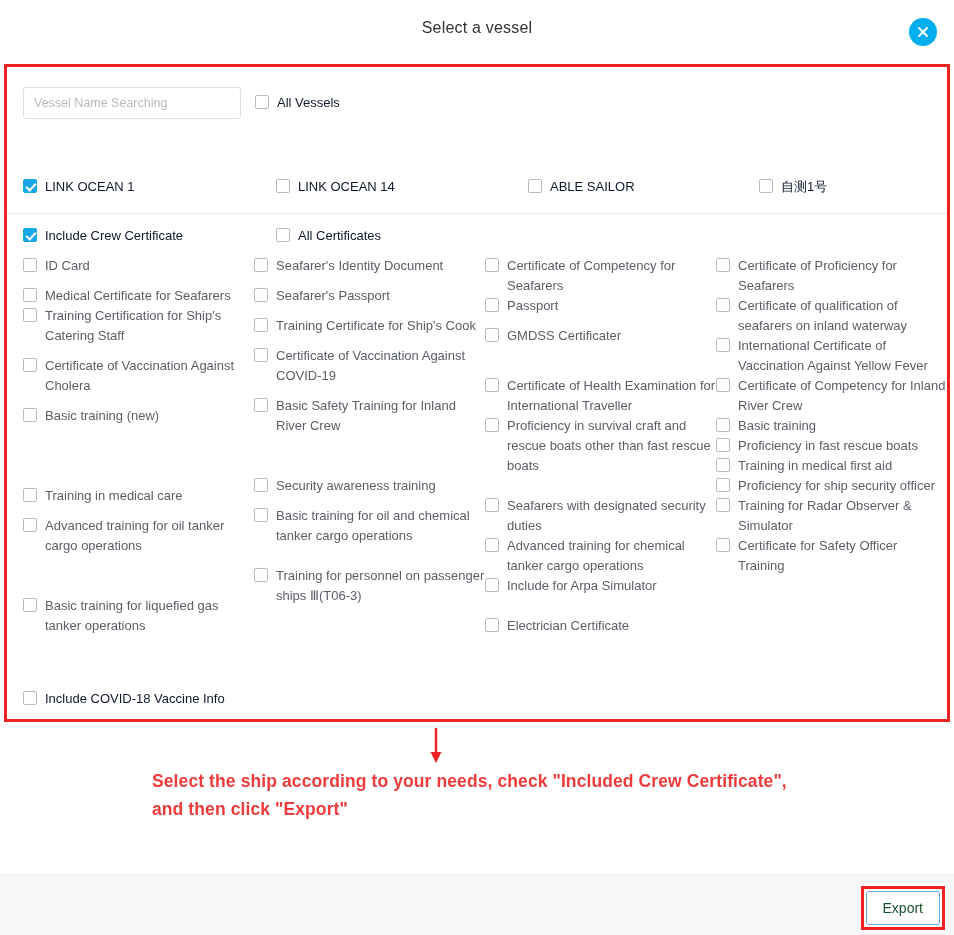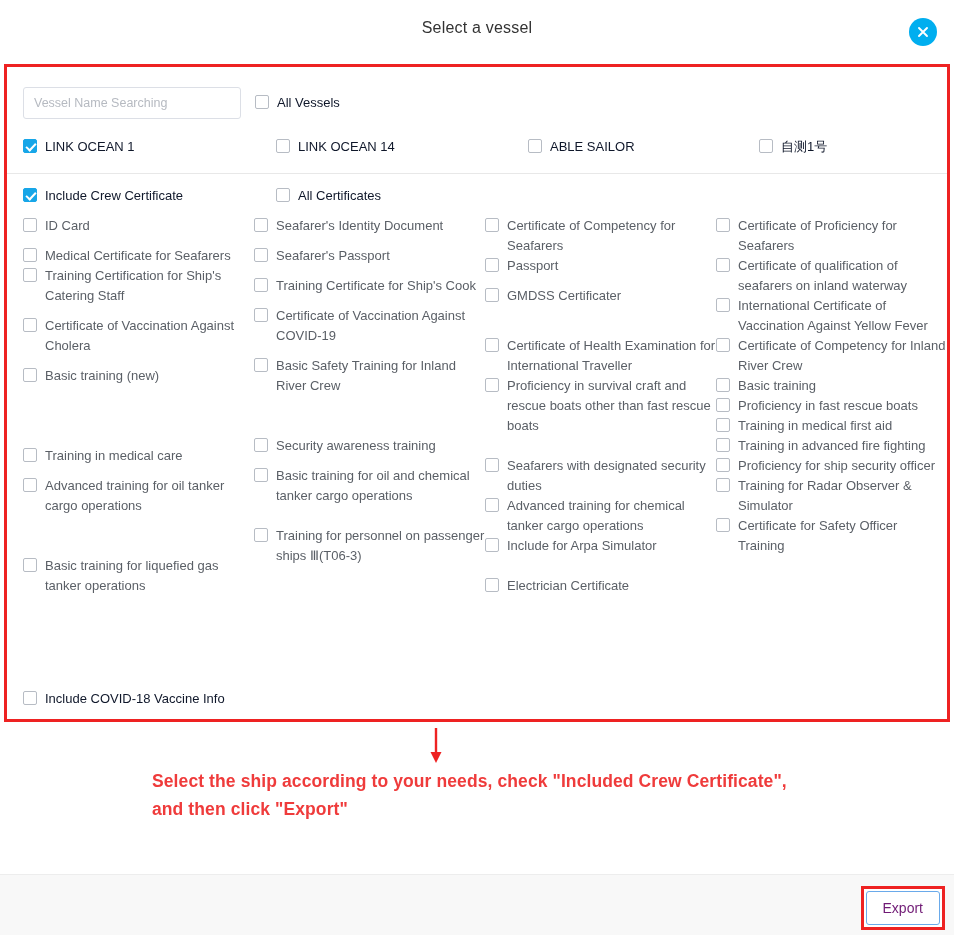--- a/index.html
+++ b/index.html
@@ -83,21 +83,21 @@
     outline: none;
     background: #fff;
   }
   .search-input::placeholder { color: #b6bac1; }
 
   .vessel-row-2 {
     display: flex;
     margin-top: 14px;
     padding-bottom: 16px;
   }
-  .vessel-col { width: 231px; flex: 0 0 231px; }
+  .vessel-col { width: 231px; flex: 0 0 231px; margin-top: 40px; }
   .vessel-col.allv { width: 252px; flex: 0 0 252px; margin-left: 22px; }
 
   .divider {
     height: 1px;
     background: #e8e8e8;
     margin: 0 0 0 0;
   }
 
   
   .cb-item {
@@ -195,21 +195,21 @@
     right: 9px;
     top: 11px;
     border: 3px solid #ee2222;
     padding: 2px;
     background: #ffffff;
   }
   .export-btn {
     display: block;
     border: 1px solid #6aaaea;
     background: #ffffff;
-    color: #701a75;
+    color: #14532d;
     font-size: 14px;
     font-family: "Liberation Sans", sans-serif;
     padding: 8px 16px;
     border-radius: 3px;
     cursor: pointer;
     line-height: 16px;
   }
 </style>
 </head>
 <body>
@@ -432,24 +432,20 @@
               <label class="cb-item tight">
                 <span class="box"></span>
                 <span class="cb-label">Proficiency in fast rescue boats</span>
               </label>
               <label class="cb-item tight">
                 <span class="box"></span>
                 <span class="cb-label">Training in medical first aid</span>
               </label>
               <label class="cb-item tight">
                 <span class="box"></span>
-                <span class="cb-label">Training in advanced fire fighting</span>
-              </label>
-              <label class="cb-item tight">
-                <span class="box"></span>
                 <span class="cb-label">Proficiency for ship security officer</span>
               </label>
               <label class="cb-item tight">
                 <span class="box"></span>
                 <span class="cb-label">Training for Radar Observer &amp; Simulator</span>
               </label>
               <label class="cb-item tight">
                 <span class="box"></span>
                 <span class="cb-label">Certificate for Safety Officer Training</span>
               </label>

